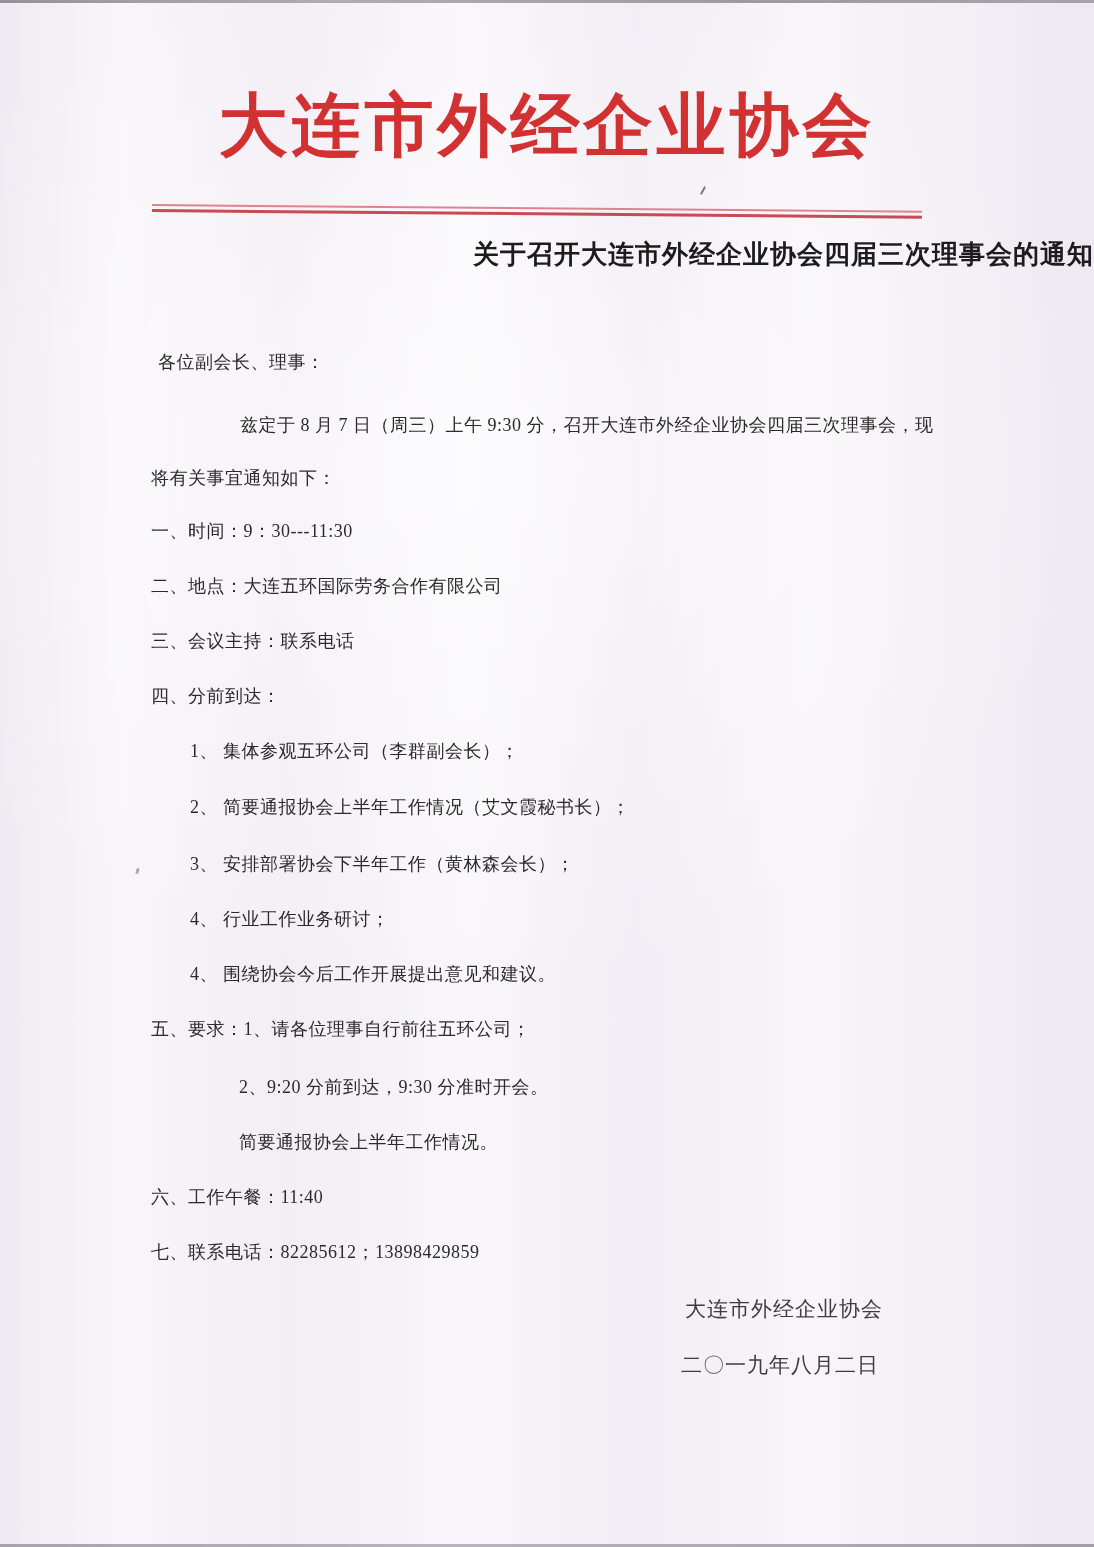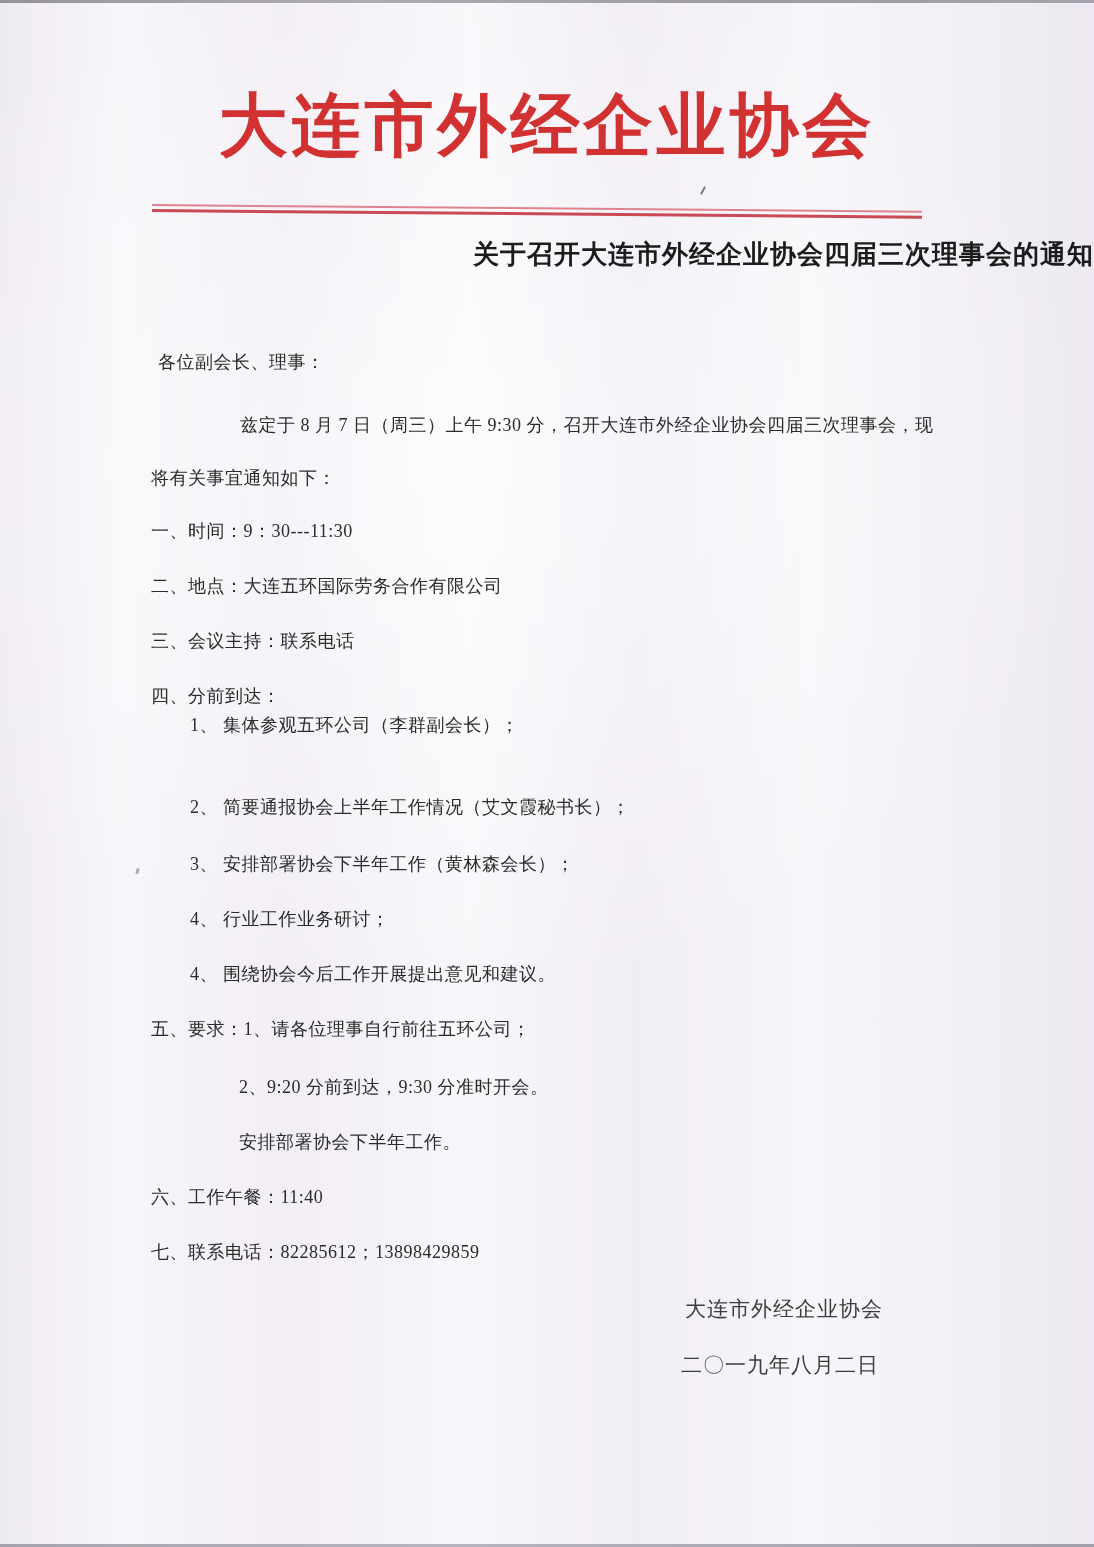--- a/index.html
+++ b/index.html
@@ -86,30 +86,30 @@
 <div class="line ind-salut" style="top:350px">各位副会长、理事：</div>
 
 <div class="line ind-para" style="top:413px">兹定于 8 月 7 日（周三）上午 9:30 分，召开大连市外经企业协会四届三次理事会，现</div>
 <div class="line ind-main" style="top:466px">将有关事宜通知如下：</div>
 
 <div class="line ind-main" style="top:519px">一、时间：9：30---11:30</div>
 <div class="line ind-main" style="top:574px">二、地点：大连五环国际劳务合作有限公司</div>
 <div class="line ind-main" style="top:629px">三、会议主持：联系电话</div>
 <div class="line ind-main" style="top:684px">四、分前到达：</div>
 
-<div class="line ind-sub" style="top:713px">1、 集体参观五环公司（李群副会长）；</div>
+<div class="line ind-sub" style="top:739px">1、 集体参观五环公司（李群副会长）；</div>
 <div class="line ind-sub" style="top:795px">2、 简要通报协会上半年工作情况（艾文霞秘书长）；</div>
 <div class="artifact-comma"></div>
 <div class="line ind-sub" style="top:852px">3、 安排部署协会下半年工作（黄林森会长）；</div>
 <div class="line ind-sub" style="top:907px">4、 行业工作业务研讨；</div>
 <div class="line ind-sub" style="top:962px">4、 围绕协会今后工作开展提出意见和建议。</div>
 
 <div class="line ind-main" style="top:1017px">五、要求：1、请各位理事自行前往五环公司；</div>
 <div class="line ind-deep" style="top:1075px">2、9:20 分前到达，9:30 分准时开会。</div>
-<div class="line ind-deep" style="top:1130px">安排部署协会下半年工作。</div>
+<div class="line ind-deep" style="top:1130px">简要通报协会上半年工作情况。</div>
 
 <div class="line ind-main" style="top:1185px">六、工作午餐：11:40</div>
 <div class="line ind-main" style="top:1240px">七、联系电话：82285612；13898429859</div>
 
 <div class="signature" style="top:1295px; left:685px">大连市外经企业协会</div>
 <div class="signature" style="top:1351px; left:681px">二〇一九年八月二日</div>
 
 <div class="edge-bottom"></div>
 
 </body></html>

